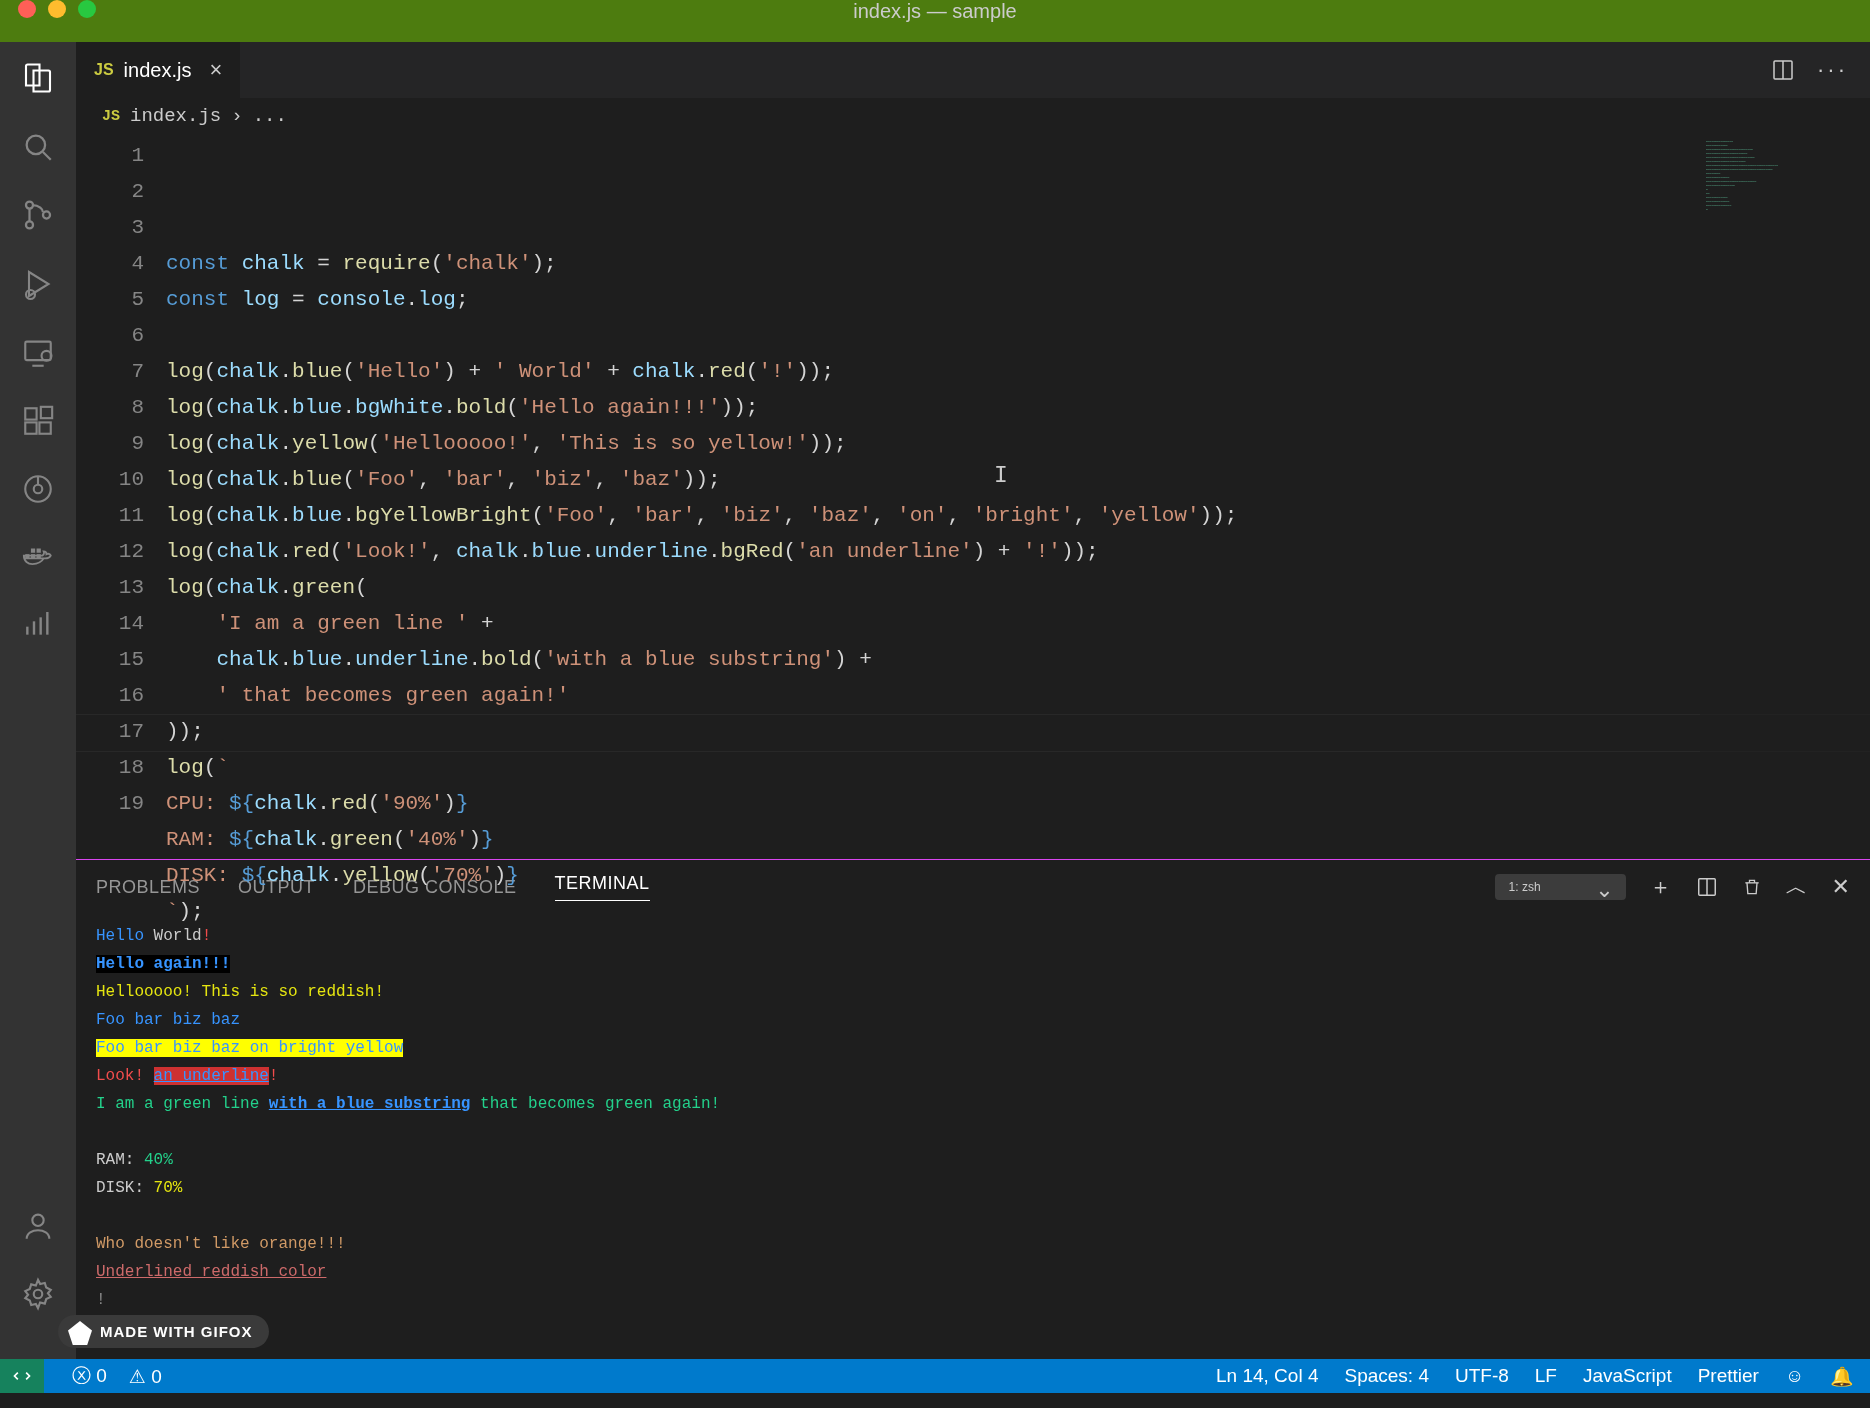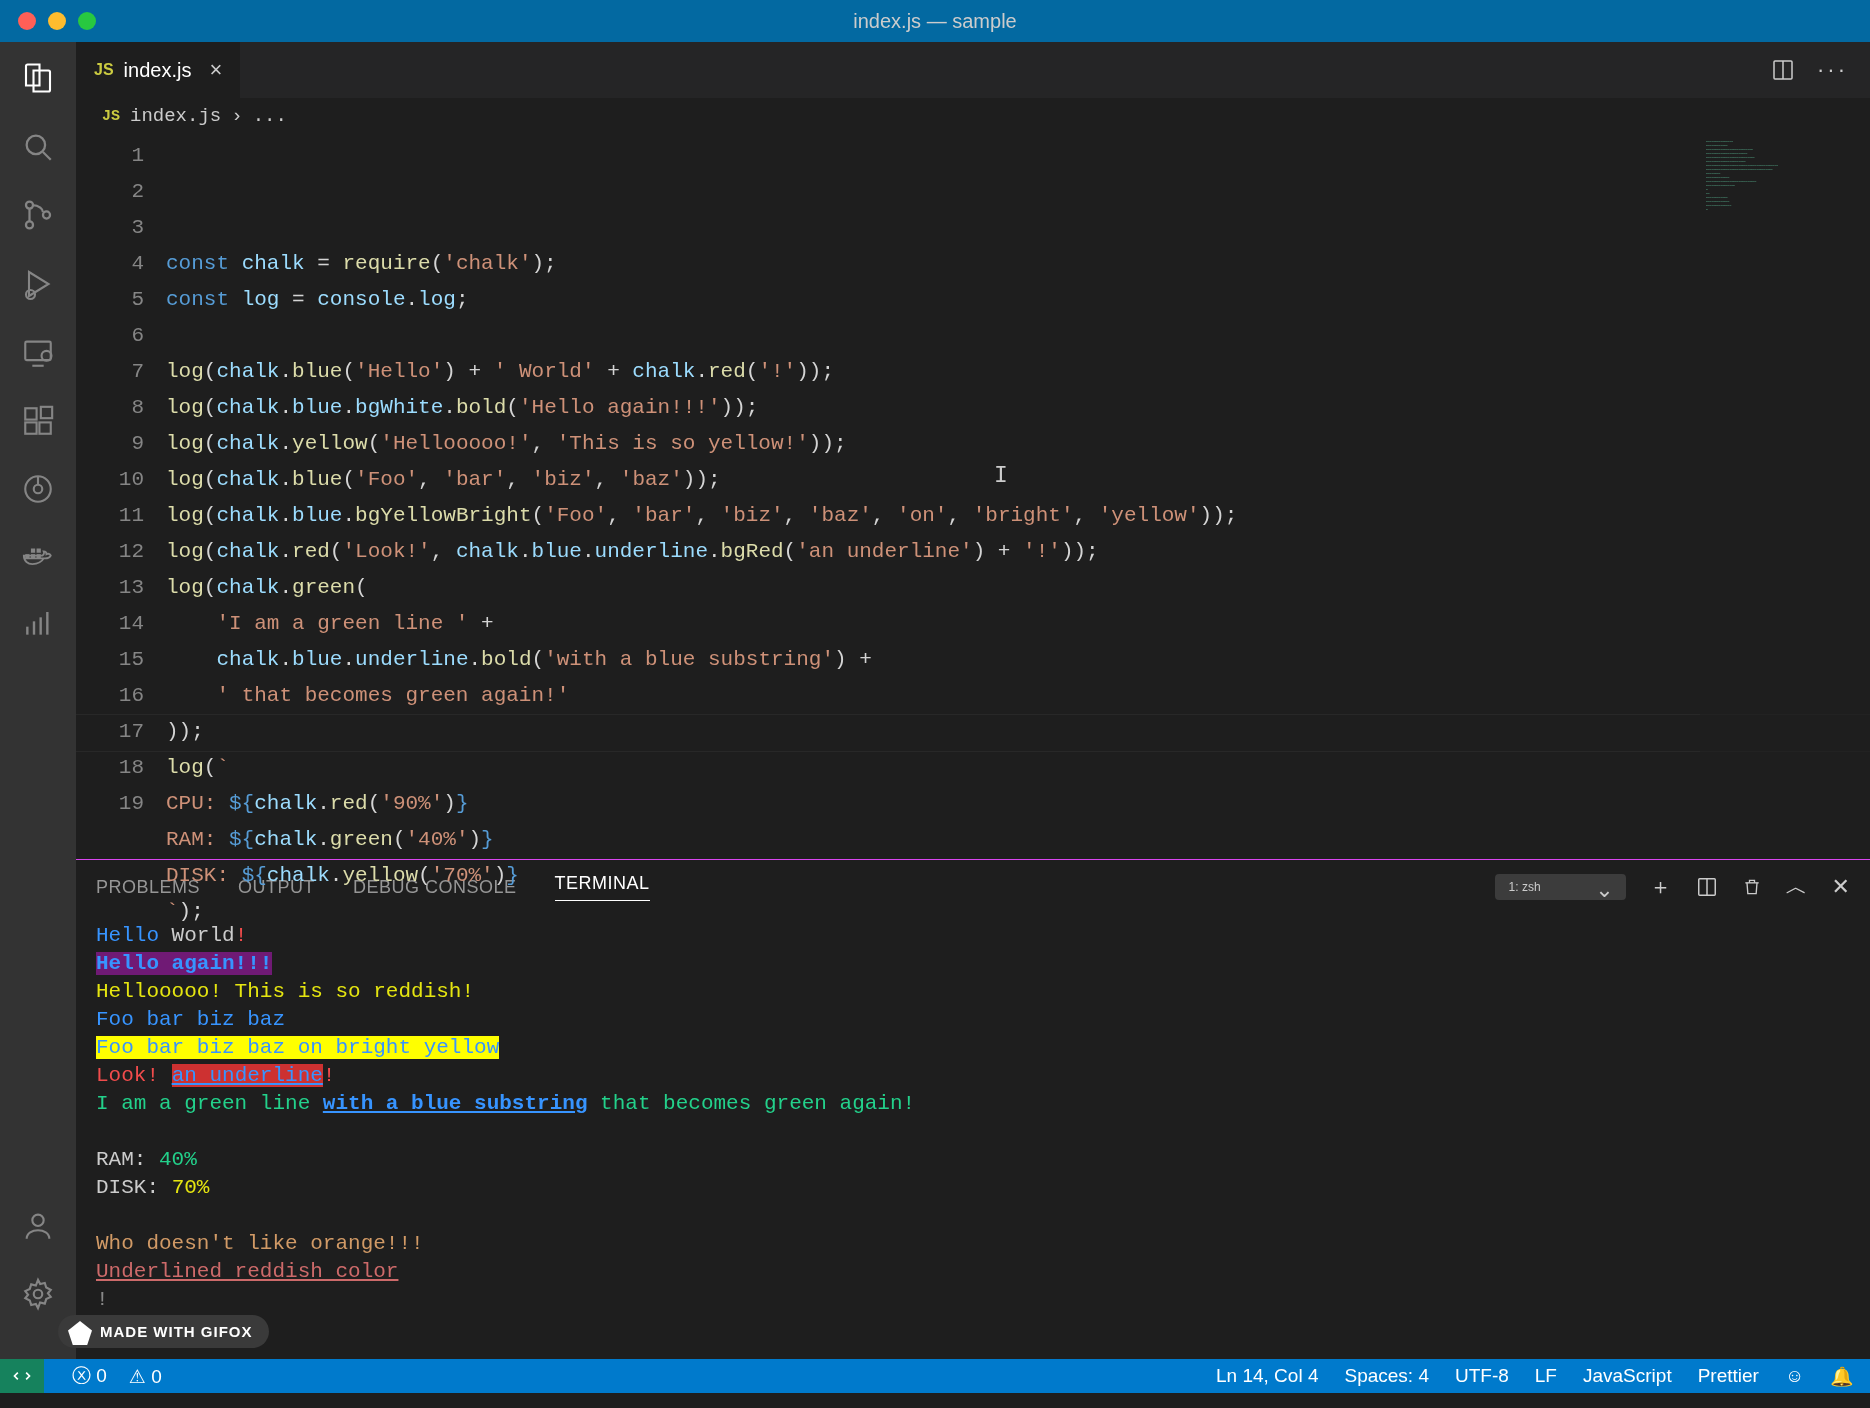--- a/index.html
+++ b/index.html
@@ -1,18 +1,18 @@
 <!DOCTYPE html>
 <html><head>
 <meta charset="utf-8">
 <style>
   * { margin:0; padding:0; box-sizing:border-box; }
   html,body{width:1870px;height:1408px;background:#1e1e1e;font-family:-apple-system,BlinkMacSystemFont,"Segoe UI",sans-serif;overflow:hidden;}
   .mono{font-family:Menlo,Consolas,"Courier New",monospace;}
-  .titlebar{height:42px;background:#0369a1;display:flex;align-items:center;position:relative;}
+  .titlebar{height:42px;background:#4d7c0f;display:flex;align-items:flex-start;position:relative;}
   .traffic{display:flex;gap:12px;margin-left:18px;}
   .dot{width:18px;height:18px;border-radius:50%;}
   .dot.r{background:#ff5f57;} .dot.y{background:#febc2e;} .dot.g{background:#28c840;}
   .title-c{position:absolute;left:0;right:0;text-align:center;color:#ccc;font-size:20px;}
   .main{display:flex;height:1317px;}
   .activity{width:76px;background:#333333;display:flex;flex-direction:column;align-items:center;padding-top:18px;gap:34px;}
   .activity .ico{color:#858585;cursor:pointer;}
   .activity .ico.active{color:#fff;}
   .activity .spacer{flex:1;}
   .editor-area{flex:1;display:flex;flex-direction:column;background:#1e1e1e;min-width:0;}
@@ -33,23 +33,23 @@
   .cursor-caret{position:absolute;color:#ccc;font-size:23px;left:828px;top:324px;}
   .panel{height:500px;border-top:1px solid #d946ef;display:flex;flex-direction:column;}
   .panel-tabs{height:54px;display:flex;align-items:center;gap:38px;padding:0 20px;color:#969696;font-size:18px;}
   .panel-tabs .pt{cursor:pointer;letter-spacing:.5px;}
   .panel-tabs .pt.active{color:#fff;border-bottom:1px solid #fff;padding-bottom:6px;}
   .panel-tabs .pright{margin-left:auto;display:flex;align-items:center;gap:24px;}
   .term-sel{background:#3c3c3c;color:#ccc;border:none;font-size:12px;padding:6px 84px 6px 14px;border-radius:4px;appearance:none;}
   .term-sel-wrap{position:relative;}
   .term-sel-wrap::after{content:'⌄';position:absolute;right:12px;top:3px;color:#ccc;font-size:22px;pointer-events:none;}
   .pico{color:#ccc;cursor:pointer;font-size:22px;}
-  .terminal{flex:1;padding:8px 20px;font-size:21px;line-height:28px;color:#ccc;overflow:hidden;}
+  .terminal{flex:1;padding:8px 20px;font-size:16px;line-height:28px;color:#ccc;overflow:hidden;}
   .t-blue{color:#3794ff;} .t-red{color:#f14c4c;} .t-yellow{color:#e5e510;} .t-green{color:#23d18b;}
-  .t-bgw{background:#701a75;color:#3794ff;font-weight:bold;} .t-bgyb{background:#ffff00;color:#3794ff;}
+  .t-bgw{background:#000000;color:#3794ff;font-weight:bold;} .t-bgyb{background:#ffff00;color:#3794ff;}
   .t-bgr{background:#cd3131;color:#3794ff;text-decoration:underline;}
   .t-ulb{color:#3794ff;text-decoration:underline;font-weight:bold;}
   .t-orange{color:#d19a66;} .t-ulr{color:#cd6a6a;text-decoration:underline;}
   .status{height:34px;background:#007acc;display:flex;align-items:center;color:#fff;font-size:19px;padding:0 16px;gap:22px;}
   .status .sright{margin-left:auto;display:flex;gap:26px;align-items:center;}
   .status .remote{background:#16825d;height:34px;display:flex;align-items:center;padding:0 12px;margin-left:-16px;margin-right:6px;}
   .gifox{position:absolute;left:58px;bottom:60px;background:#3a3a3a;color:#fff;padding:8px 16px 8px 42px;border-radius:20px;font-size:15px;letter-spacing:1px;font-weight:600;}
   .gifox::before{content:'';position:absolute;left:10px;top:6px;width:24px;height:24px;background:#fff;clip-path:polygon(50% 0,100% 40%,80% 100%,20% 100%,0 40%);}
   svg{display:block;}
 </style>

